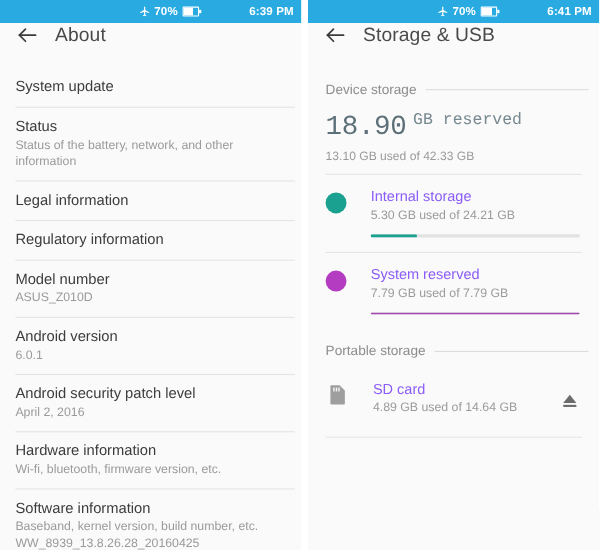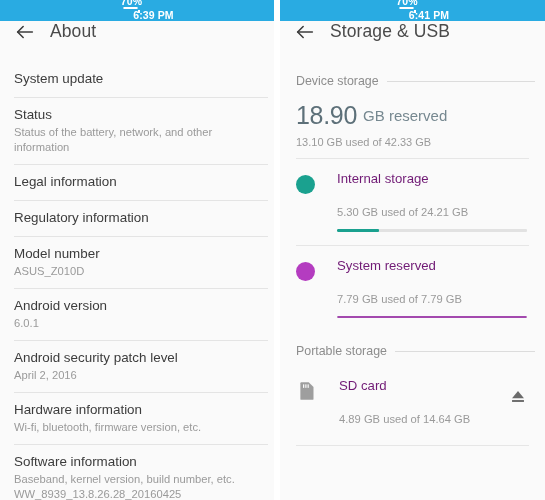--- a/index.html
+++ b/index.html
@@ -38,21 +38,20 @@
     background: #29abe2;
     display: flex;
     align-items: center;
     justify-content: flex-end;
     padding-right: 7px;
     box-sizing: border-box;
     color: #ffffff;
     font-size: 10.5px;
     font-weight: bold;
     letter-spacing: .1px;
-    flex-direction: column;
   }
   .sb-item { display: flex; align-items: center; }
   .sb-plane { margin-right: 3px; display: block; }
   .sb-pct { margin-right: 4px; }
   .sb-batt {
     width: 15px; height: 9px;
     border: 1.4px solid #ffffff;
     border-radius: 1px;
     position: relative;
     margin-right: 6px;
@@ -143,21 +142,22 @@
     height: 1px;
     background: #dcdcdc;
     margin-left: 8px;
   }
 
   .summary {
     padding: 8px 16px 10px 16px;
   }
   .summary-main {
     display: flex;
-    align-items: center;
+    align-items: flex-start;
+    font-family: Liberation Mono, monospace;
   }
   .summary-num {
     font-size: 25px;
     color: #5d7079;
     letter-spacing: -.3px;
   }
   .summary-unit {
     font-size: 15px;
     color: #768890;
     margin-left: 6px;
@@ -192,28 +192,28 @@
     margin-top: 3px;
     display: block;
   }
   .vol-texts {
     margin-left: 22px;
     flex: 1;
     min-width: 0;
   }
   .vol-name {
     font-size: 13.2px;
-    color: #701a75;
+    color: #8b5cf6;
     line-height: 17px;
   }
   .vol-sub {
     font-size: 11.2px;
     color: #9a9a9a;
     line-height: 15px;
-    margin-top: 18px;
+    margin-top: 2px;
   }
   .vol-bar-track {
     height: 2.5px;
     background: #e2e2e2;
     margin-top: 9px;
     margin-right: 2px;
     border-radius: 1px;
     overflow: hidden;
   }
   .vol-bar-fill {

